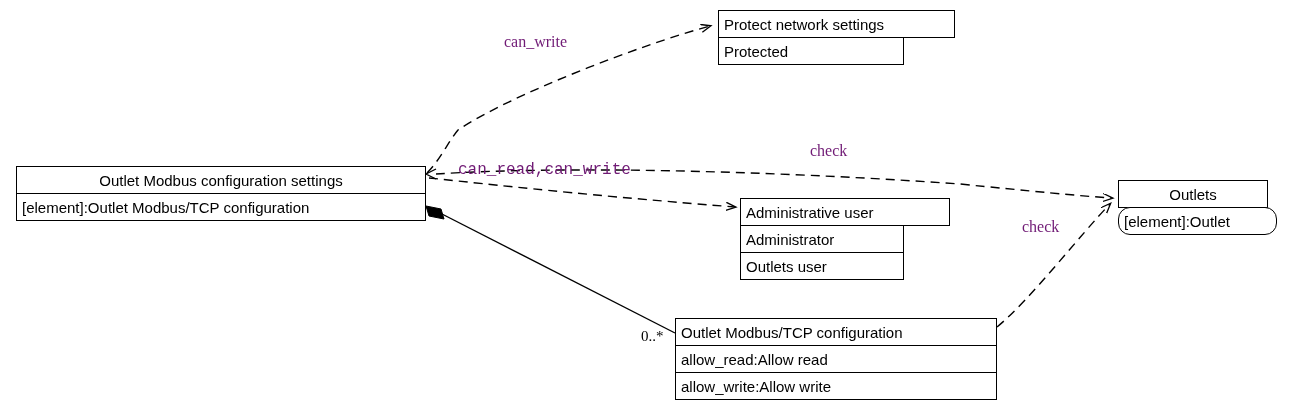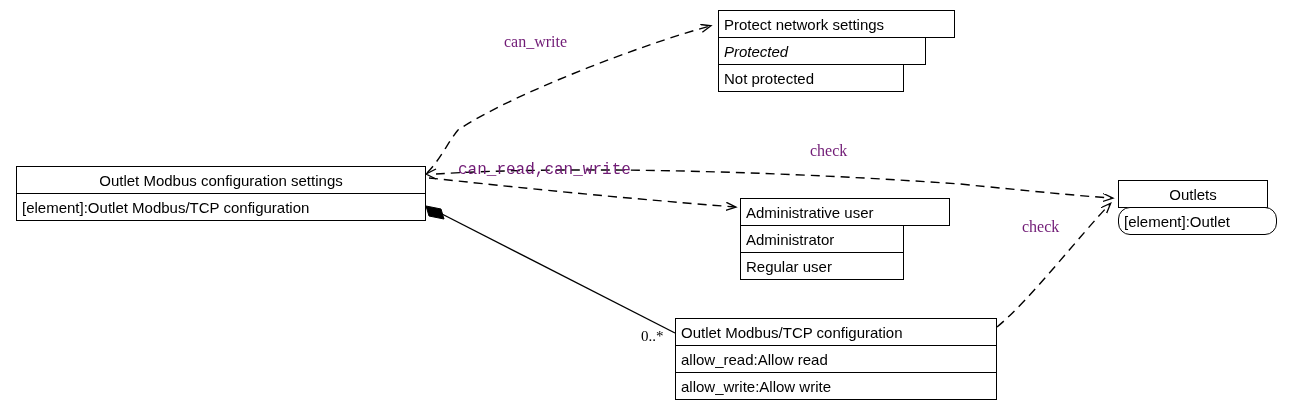--- a/index.html
+++ b/index.html
@@ -127,28 +127,27 @@
 
   <div class="mult-label" style="left:641px; top:329px;">0..*</div>
 
   <div class="uml-box" style="left:16px; top:166px; width:410px;">
     <div class="uml-row center" style="width:410px;">Outlet Modbus configuration settings</div>
     <div class="uml-row left" style="width:410px;">[element]:Outlet Modbus/TCP configuration</div>
   </div>
 
   <div class="uml-box" style="left:718px; top:10px; width:237px;">
     <div class="uml-row left" style="width:237px;">Protect network settings</div>
-    <div class="uml-row left" style="width:208px;font-style:italic;">Protected</div>
-    <div class="uml-row left" style="width:186px;">Not protected</div>
+    <div class="uml-row left" style="width:186px;">Protected</div>
   </div>
 
   <div class="uml-box" style="left:740px; top:198px; width:190px;">
     <div class="uml-row left" style="width:210px;">Administrative user</div>
     <div class="uml-row left" style="width:164px;">Administrator</div>
-    <div class="uml-row left" style="width:164px;">Regular user</div>
+    <div class="uml-row left" style="width:164px;">Outlets user</div>
   </div>
 
   <div class="uml-box" style="left:1118px; top:180px; width:159px;">
     <div class="uml-row center" style="width:150px;">Outlets</div>
     <div class="uml-row left" style="width:159px;border-radius:12px;">[element]:Outlet</div>
   </div>
 
   <div class="uml-box" style="left:675px; top:318px; width:322px;">
     <div class="uml-row left" style="width:322px;">Outlet Modbus/TCP configuration</div>
     <div class="uml-row left" style="width:322px;">allow_read:Allow read</div>

